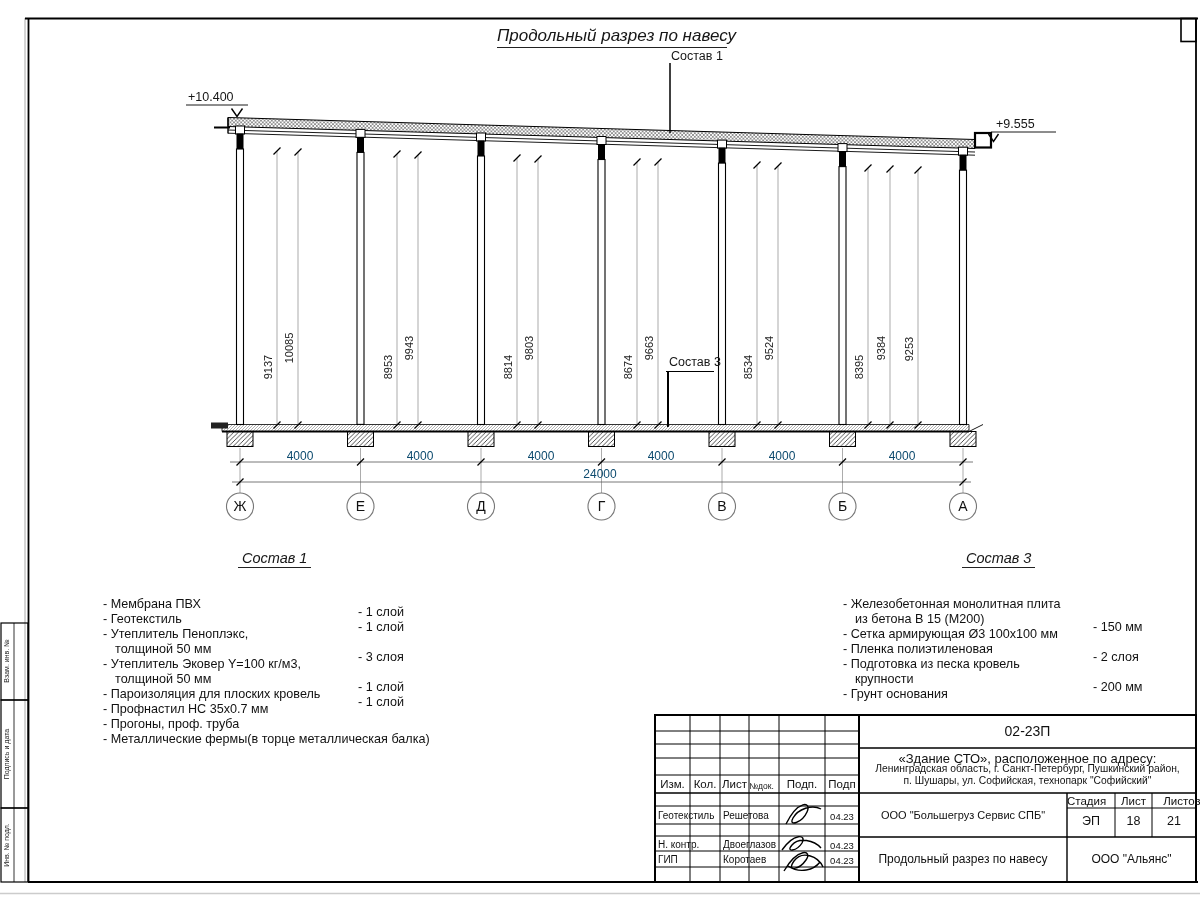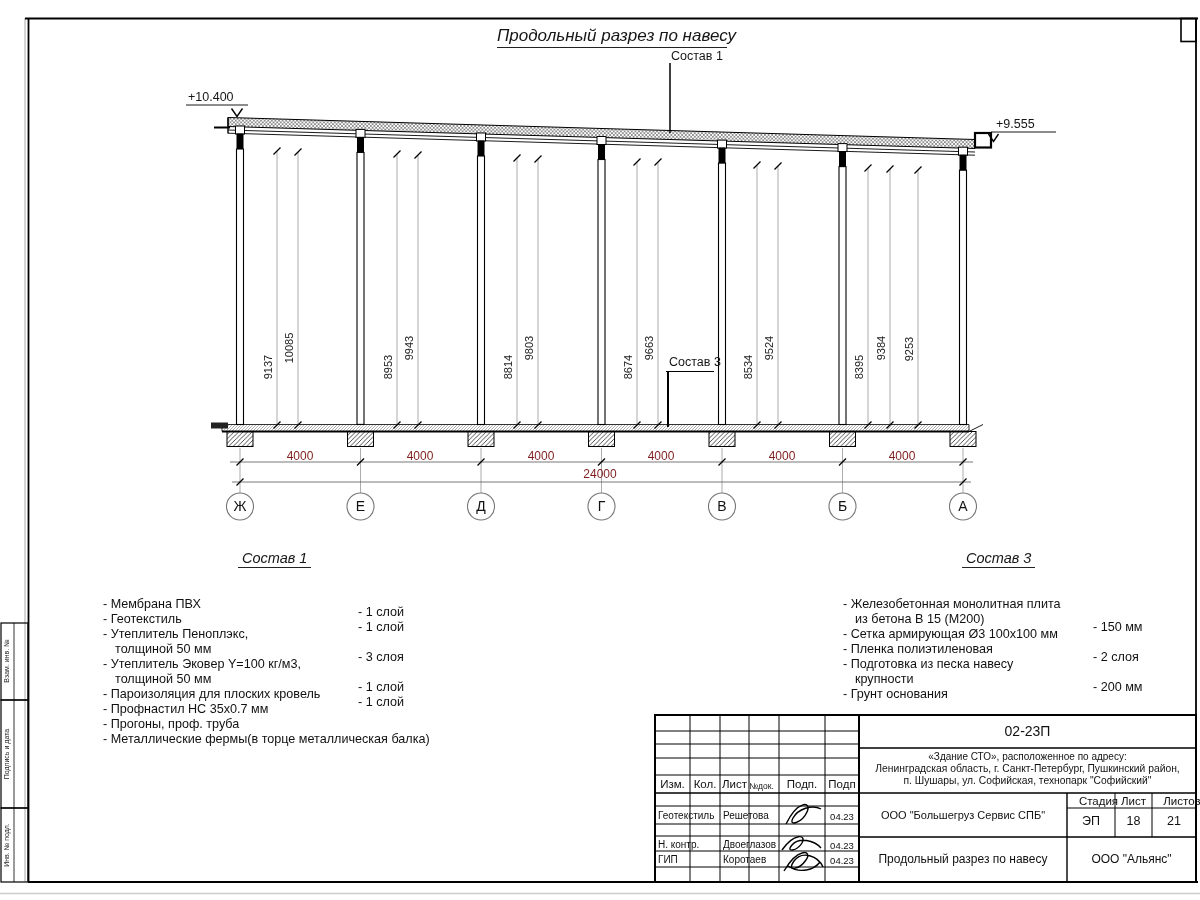--- a/index.html
+++ b/index.html
@@ -5,21 +5,21 @@
   html,body{margin:0;padding:0;background:#fff;}
   #sheet{position:relative;width:1200px;height:900px;background:#fff;overflow:hidden;
          font-family:"Liberation Sans","DejaVu Sans",sans-serif;color:#111;}
   .abs{position:absolute;}
   .t{position:absolute;white-space:nowrap;color:#161616;}
   .ctr{text-align:center;}
   .vdim{position:absolute;width:70px;height:12px;font-size:11px;text-align:center;
         transform:rotate(-90deg);color:#222;}
   .axl{position:absolute;width:28px;height:27px;line-height:27px;text-align:center;
        font-size:14px;color:#111;}
-  .dimtx{position:absolute;width:60px;text-align:center;font-size:12px;color:#7f1d1d;}
+  .dimtx{position:absolute;width:60px;text-align:center;font-size:12px;color:#0c4a6e;}
   .secttl{position:absolute;font-size:14.5px;font-style:italic;border-bottom:1.2px solid #222;
           padding:0 4px 1px 4px;color:#161616;}
   .li{position:absolute;width:370px;height:15px;font-size:12.6px;}
   .li .nm{position:absolute;left:0;top:0;white-space:nowrap;}
   .li .nm.ind{left:12px;}
   .li .qt{position:absolute;top:0;white-space:nowrap;margin-top:8px;}
   .s1 .qt{left:255px;}
   .s3 .qt{left:250px;}
   .mlbl{position:absolute;width:100px;height:10px;font-size:7px;text-align:center;
         transform:rotate(-90deg);color:#222;}
@@ -323,34 +323,34 @@
         <span class="qt">- 150 мм</span>
       </div>
   <div class="li s3" style="left:843px;top:627px">
         <span class="nm">- Сетка армирующая Ø3 100х100 мм</span>
       </div>
   <div class="li s3" style="left:843px;top:642px">
         <span class="nm">- Пленка полиэтиленовая</span>
         <span class="qt">-  2 слоя</span>
       </div>
   <div class="li s3" style="left:843px;top:657px">
-        <span class="nm">- Подготовка из песка навесу</span>
+        <span class="nm">- Подготовка из песка кровель</span>
       </div>
   <div class="li s3" style="left:843px;top:672px">
         <span class="nm ind">крупности</span>
         <span class="qt">- 200 мм</span>
       </div>
   <div class="li s3" style="left:843px;top:687px">
         <span class="nm">- Грунт основания</span>
       </div>
 </div>
 
 <div>
   <div class="tb ctr" style="left:859px;top:723px;width:337px;font-size:14px">02-23П</div>
-  <div class="tb ctr" style="left:859px;top:751px;width:337px;font-size:10px">«Здание СТО», расположенное по адресу:</div>
+  <div class="tb ctr" style="left:859px;top:751px;width:337px;font-size:13px">«Здание СТО», расположенное по адресу:</div>
   <div class="tb ctr" style="left:859px;top:763px;width:337px;font-size:10.3px">Ленинградская область, г. Санкт-Петербург, Пушкинский район,</div>
   <div class="tb ctr" style="left:859px;top:775px;width:337px;font-size:10.3px">п. Шушары, ул. Софийская, технопарк "Софийский"</div>
 
   <div class="tb ctr" style="left:655px;top:778px;width:35px;font-size:11.5px">Изм.</div>
   <div class="tb ctr" style="left:690px;top:778px;width:30px;font-size:11.5px">Кол.</div>
   <div class="tb ctr" style="left:720px;top:778px;width:29px;font-size:11.5px">Лист</div>
   <div class="tb ctr" style="left:749px;top:781px;width:21px;font-size:8.5px">№док.</div>
   <div class="tb ctr" style="left:779px;top:778px;width:46px;font-size:11.5px">Подп.</div>
   <div class="tb ctr" style="left:825px;top:778px;width:34px;font-size:11.5px">Подп</div>
 
@@ -361,21 +361,21 @@
   <div class="tb" style="left:723px;top:839px;font-size:10px">Двоеглазов</div>
   <div class="tb ctr" style="left:826px;top:840px;width:32px;font-size:9.5px">04.23</div>
   <div class="tb" style="left:658px;top:854px;font-size:10px">ГИП</div>
   <div class="tb" style="left:723px;top:854px;font-size:10px">Коротаев</div>
   <div class="tb ctr" style="left:826px;top:855px;width:32px;font-size:9.5px">04.23</div>
 
   <div class="tb ctr" style="left:859px;top:809px;width:208px;font-size:11px">ООО "Большегруз Сервис СПБ"</div>
   <div class="tb ctr" style="left:859px;top:852px;width:208px;font-size:12px">Продольный разрез по навесу</div>
   <div class="tb ctr" style="left:1067px;top:852px;width:129px;font-size:12px">ООО "Альянс"</div>
 
-  <div class="tb ctr" style="left:1067px;top:795px;width:63px;font-size:11.5px">Стадия</div>
+  <div class="tb ctr" style="left:1067px;top:795px;width:39px;font-size:11.5px">Стадия</div>
   <div class="tb ctr" style="left:1115px;top:795px;width:37px;font-size:11.5px">Лист</div>
   <div class="tb ctr" style="left:1152px;top:795px;width:60px;font-size:11.5px">Листов</div>
   <div class="tb ctr" style="left:1067px;top:814px;width:48px;font-size:12.5px">ЭП</div>
   <div class="tb ctr" style="left:1115px;top:814px;width:37px;font-size:12.5px">18</div>
   <div class="tb ctr" style="left:1152px;top:814px;width:44px;font-size:12.5px">21</div>
 </div>
 
 <div class="mlbl" style="left:-42px;top:656px">Взам. инв. №</div>
 <div class="mlbl" style="left:-42px;top:749px">Подпись и дата</div>
 <div class="mlbl" style="left:-42px;top:840px">Инв. № подл.</div>

